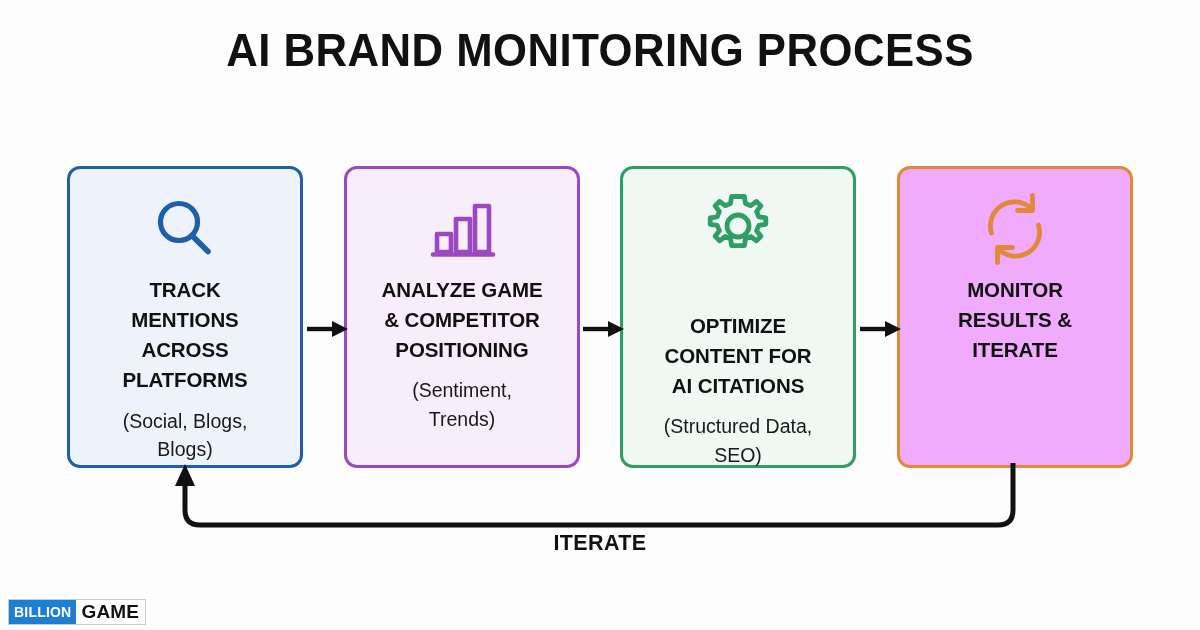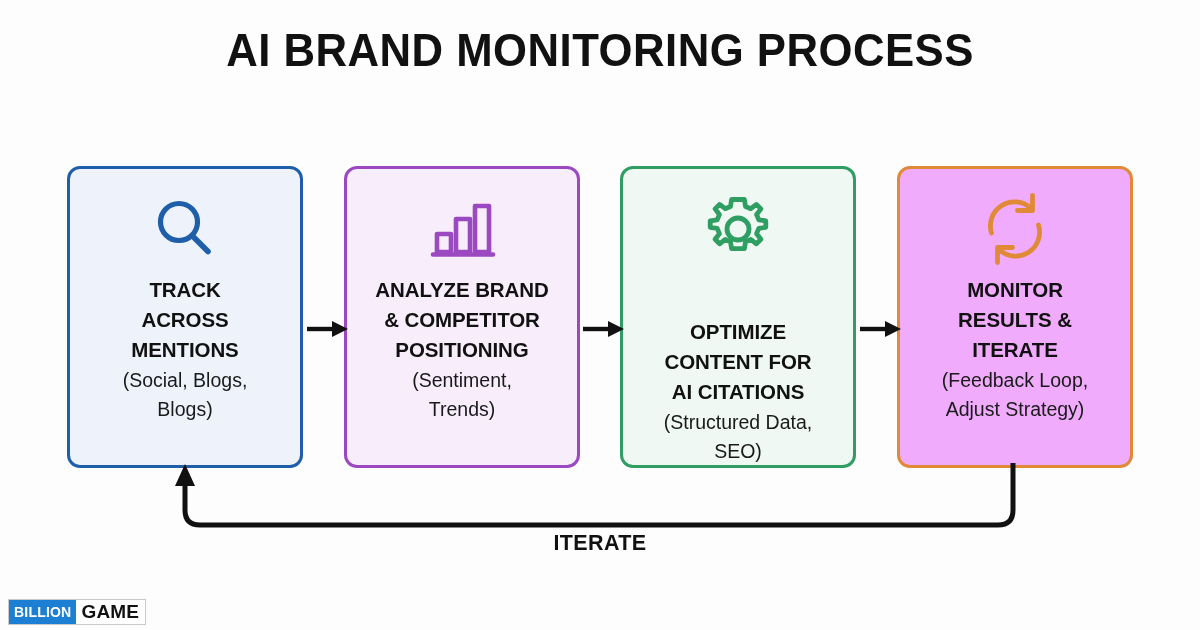--- a/index.html
+++ b/index.html
@@ -76,21 +76,21 @@
     font-weight: bold;
     color: #111111;
     line-height: 1.47;
     letter-spacing: -0.1px;
   }
   .card-sub {
     font-size: 19.5px;
     font-weight: normal;
     color: #1a1a1a;
     line-height: 1.45;
-    margin-top: 1px;
+    margin-top: 11px;
   }
 
   
   .arrow {
     position: absolute;
     top: 152px;
     width: 42px;
     height: 22px;
   }
   .arrow.a1 { left: 240px; }
@@ -159,22 +159,23 @@
   <div class="card c1" style="border-color:#1f5fa9;background:#eef3fb;">
     <div class="icon-wrap">
       <svg width="70" height="70" viewBox="0 0 70 70">
         <circle cx="29" cy="28" r="18.5" fill="none" stroke="#1f5fa9" stroke-width="5.2"></circle>
         <line x1="42" y1="41.5" x2="58" y2="57.5" stroke="#1f5fa9" stroke-width="5.6" stroke-linecap="round"></line>
       </svg>
     </div>
     <div class="card-text">
       <div class="card-title">
         <div>TRACK</div>
+        <div>MENTIONS</div>
         <div>ACROSS</div>
-        <div>MENTIONS</div>
+        <div>PLATFORMS</div>
       </div>
       <div class="card-sub">
         <div>(Social, Blogs,</div>
         <div>Blogs)</div>
       </div>
     </div>
   </div>
 
   <div class="card c2" style="border-color:#9b49c0;background:#f8edfb;">
     <div class="icon-wrap">
@@ -182,21 +183,21 @@
         <g fill="none" stroke="#9b49c0" stroke-width="4.6" stroke-linejoin="round">
           <rect x="12" y="40" width="14" height="18"></rect>
           <rect x="31" y="25" width="14" height="33"></rect>
           <rect x="50" y="12" width="14" height="46"></rect>
         </g>
         <line x1="8" y1="60.5" x2="68" y2="60.5" stroke="#9b49c0" stroke-width="4.6" stroke-linecap="round"></line>
       </svg>
     </div>
     <div class="card-text">
       <div class="card-title">
-        <div>ANALYZE BRAND</div>
+        <div>ANALYZE GAME</div>
         <div>&amp; COMPETITOR</div>
         <div>POSITIONING</div>
       </div>
       <div class="card-sub">
         <div>(Sentiment,</div>
         <div>Trends)</div>
       </div>
     </div>
   </div>
 
@@ -236,24 +237,20 @@
           <polyline points="19.5,70.5 19.5,55.5 34.5,55.5"></polyline>
         </g>
       </svg>
     </div>
     <div class="card-text">
       <div class="card-title">
         <div>MONITOR</div>
         <div>RESULTS &amp;</div>
         <div>ITERATE</div>
       </div>
-      <div class="card-sub">
-        <div>(Feedback Loop,</div>
-        <div>Adjust Strategy)</div>
-      </div>
     </div>
   </div>
 
   <div class="arrow a1">
     <svg width="42" height="22" viewBox="0 0 42 22">
       <line x1="0" y1="11" x2="28" y2="11" stroke="#111111" stroke-width="4.4"></line>
       <polygon points="25,3 41,11 25,19" fill="#111111"></polygon>
     </svg>
   </div>
   <div class="arrow a2">

